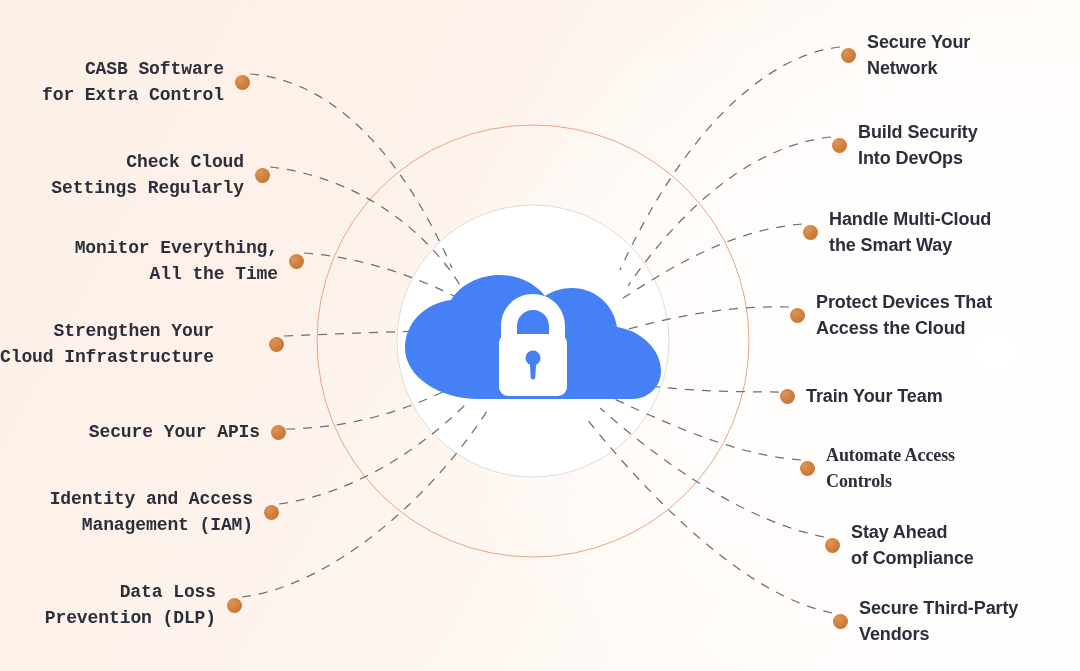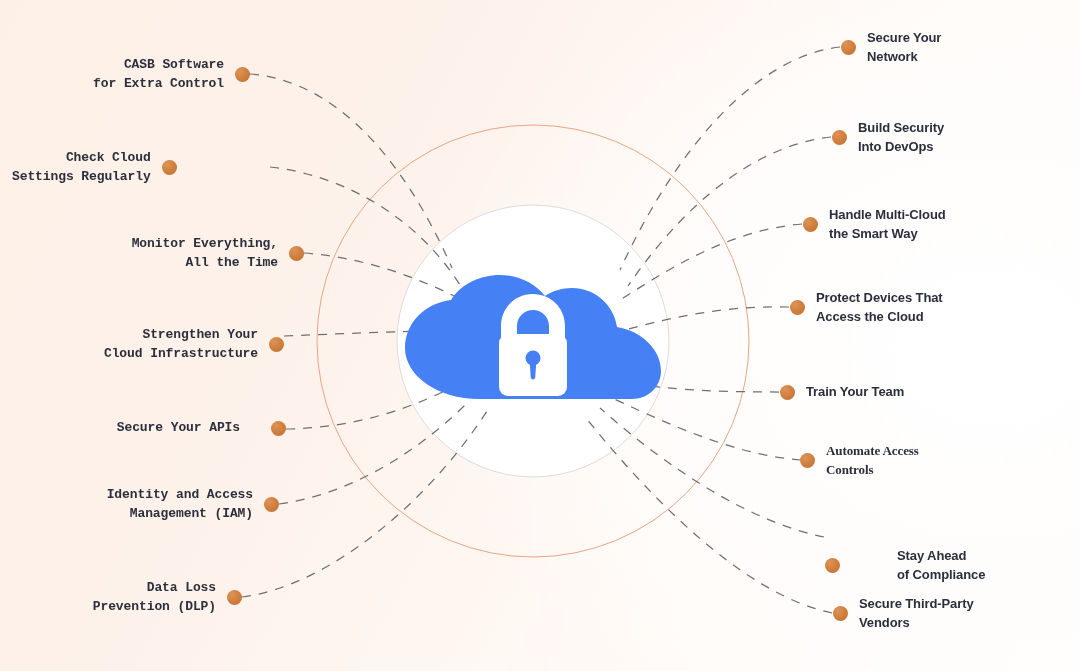--- a/index.html
+++ b/index.html
@@ -39,21 +39,21 @@
     display:flex;
     align-items:center;
   }
   .node .dot {
     width:15px; height:15px;
     border-radius:50%;
     flex:0 0 15px;
     background:radial-gradient(circle at 34% 30%, #dd9458 0%, #d07f3d 48%, #bf6f2f 100%);
   }
   .node .lbl {
-    font-size:13px;
+    font-size:18px;
     line-height:1.46;
     font-weight:bold;
     color:#2b2f3c;
     white-space:pre-line;
     letter-spacing:-0.1px;
   }
   
   .node.left { flex-direction:row; }
   .node.left .lbl { text-align:right; margin-right:11px;font-family:Liberation Mono, monospace; }
   
@@ -114,39 +114,39 @@
       </g>
     </svg>
   </div>
 
   <div class="node left" style="top:56px; left:0px; width:250px; justify-content:flex-end;">
     <span class="lbl">CASB Software
 for Extra Control</span>
     <span class="dot"></span>
   </div>
 
-  <div class="node left" style="top:149px; left:0px; width:270px; padding-left:12px;">
+  <div class="node left" style="top:149px; left:0px; width:270px; justify-content:flex-end;padding-left:12px;">
     <span class="lbl">Check Cloud
 Settings Regularly</span>
     <span class="dot"></span>
   </div>
 
   <div class="node left" style="top:235px; left:0px; width:304px; justify-content:flex-end;">
     <span class="lbl">Monitor Everything,
 All the Time</span>
     <span class="dot"></span>
   </div>
 
-  <div class="node left" style="top:318px; left:0px; width:284px; justify-content:flex-end;margin-top:8px;">
+  <div class="node left" style="top:318px; left:0px; width:284px; justify-content:space-between;">
     <span class="lbl">Strengthen Your
 Cloud Infrastructure</span>
     <span class="dot"></span>
   </div>
 
-  <div class="node left" style="top:419px; left:0px; width:286px; justify-content:flex-end;gap:20px;">
+  <div class="node left" style="top:419px; left:0px; width:286px; justify-content:flex-end;">
     <span class="lbl">Secure Your APIs</span>
     <span class="dot"></span>
   </div>
 
   <div class="node left" style="top:486px; left:0px; width:279px; justify-content:flex-end;">
     <span class="lbl">Identity and Access
 Management (IAM)</span>
     <span class="dot"></span>
   </div>
 
@@ -184,21 +184,21 @@
     <span class="dot"></span>
     <span class="lbl">Train Your Team</span>
   </div>
 
   <div class="node right" style="top:442px; left:800px;font-family:Liberation Serif, serif;">
     <span class="dot"></span>
     <span class="lbl">Automate Access
 Controls</span>
   </div>
 
-  <div class="node right" style="top:547px; left:825px;gap:46px;">
+  <div class="node right" style="top:519px; left:825px;">
     <span class="dot"></span>
     <span class="lbl">Stay Ahead
 of Compliance</span>
   </div>
 
   <div class="node right" style="top:595px; left:833px;">
     <span class="dot"></span>
     <span class="lbl">Secure Third-Party
 Vendors</span>
   </div>

